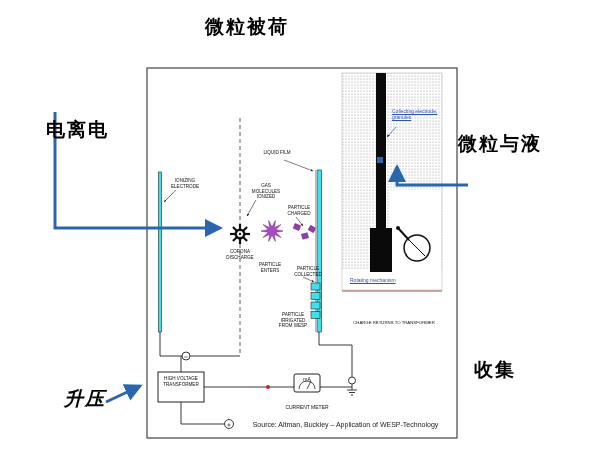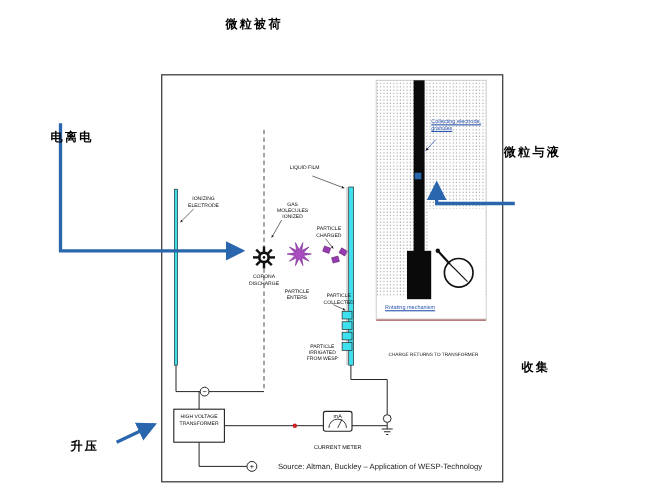--- a/index.html
+++ b/index.html
@@ -1,19 +1,19 @@
 <!DOCTYPE html>
 <html><head>
 <meta charset="utf-8">
 <style>
   html,body{margin:0;padding:0;background:#fff;}
   .stage{position:relative;width:600px;height:450px;background:#fff;overflow:hidden;
          font-family:"Liberation Sans","DejaVu Sans",sans-serif;}
   svg.layer{position:absolute;left:0;top:0;}
-  .cn{position:absolute;font-weight:bold;font-size:11px;color:#000;letter-spacing:2px;white-space:nowrap;}
+  .cn{position:absolute;font-weight:bold;font-size:19px;color:#000;letter-spacing:2px;white-space:nowrap;}
   .lbl{position:absolute;font-size:4.6px;line-height:1.2;color:#111;text-align:center;}
   .bluelink{position:absolute;font-size:5px;line-height:1.25;color:#2a55b0;text-decoration:underline;text-align:left;cursor:pointer;}
   .src{position:absolute;font-size:7px;color:#222;text-align:center;}
   .sign{font-size:6.5px;font-family:"DejaVu Sans Mono",monospace;}
 </style>
 </head>
 <body>
 
 <div class="stage">
 
@@ -135,22 +135,22 @@
     <g stroke="#2a66ad" stroke-width="3" fill="none">
       <polyline points="55,112 55,228 220,228" marker-end="url(#barrow)"></polyline>
       <polyline points="468,185 397,185 397,167" marker-end="url(#barrow)"></polyline>
       <line x1="106" y1="402" x2="140" y2="386" marker-end="url(#barrow)"></line>
     </g>
   </svg>
 
   <div class="cn" style="left:205px;top:14px;">微粒被荷</div>
   <div class="cn" style="left:46px;top:88px;margin-top:29px;">电离电</div>
   <div class="cn" style="left:458px;top:131px;">微粒与液</div>
-  <div class="cn" style="left:474px;top:326px;font-family:Liberation Mono, monospace;">收集</div>
-  <div class="cn" style="left:64px;top:398px;">升压</div>
+  <div class="cn" style="left:474px;top:357px;font-family:Liberation Mono, monospace;">收集</div>
+  <div class="cn" style="left:64px;top:386px;font-style:italic;">升压</div>
 
   <div class="lbl" style="left:168px;top:178px;width:34px;">IONIZING ELECTRODE</div>
   <div class="lbl" style="left:262px;top:150px;width:30px;">LIQUID FILM</div>
   <div class="lbl" style="left:250px;top:183px;width:32px;">GAS MOLECULES IONIZED</div>
   <div class="lbl" style="left:284px;top:205px;width:30px;">PARTICLE CHARGED</div>
   <div class="lbl" style="left:224px;top:249px;width:32px;">CORONA DISCHARGE</div>
   <div class="lbl" style="left:256px;top:262px;width:28px;">PARTICLE ENTERS</div>
   <div class="lbl" style="left:293px;top:266px;width:30px;">PARTICLE COLLECTED</div>
   <div class="lbl" style="left:276px;top:312px;width:34px;">PARTICLE IRRIGATED FROM WESP</div>
   <div class="lbl" style="left:345px;top:320px;width:98px;font-size:4.3px;">CHARGE RETURNS TO TRANSFORMER</div>

